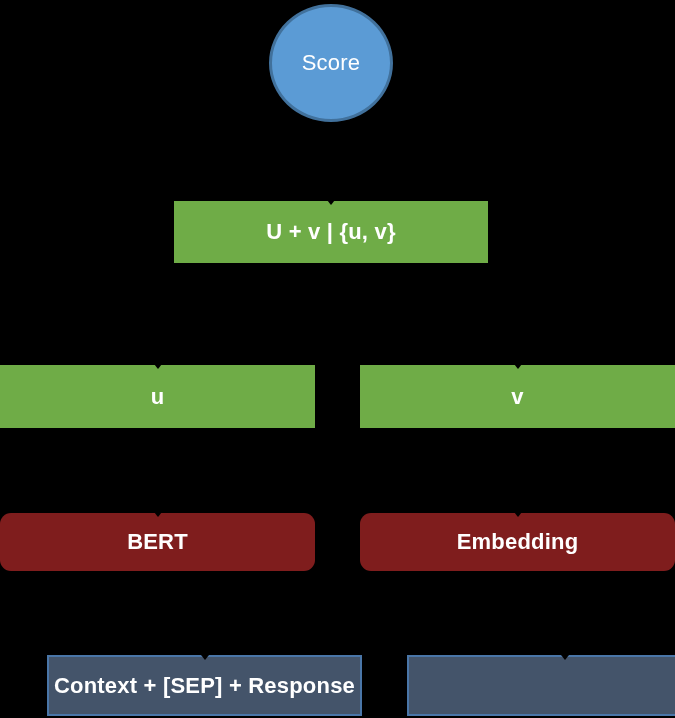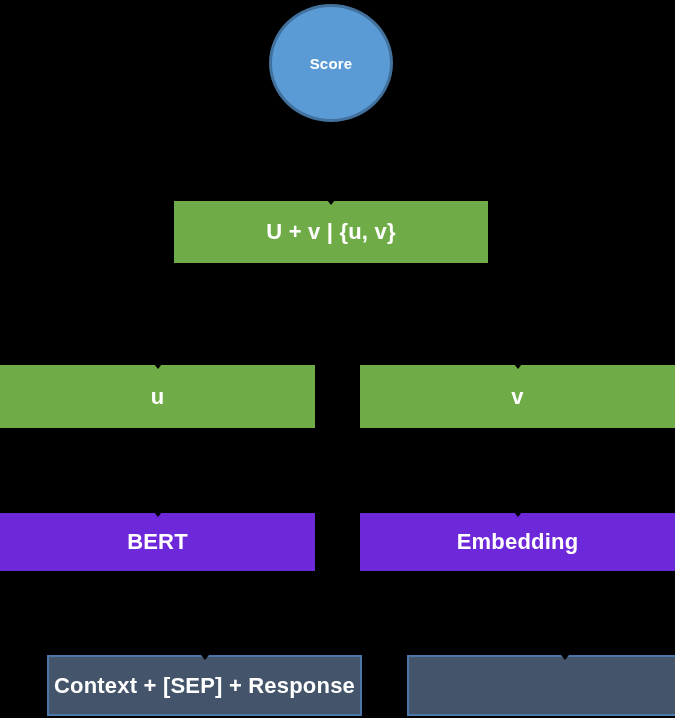--- a/index.html
+++ b/index.html
@@ -28,25 +28,25 @@
     text-align: center;
   }
   .ellipse {
     left: 269px;
     top: 4px;
     width: 124px;
     height: 118px;
     background: #5B9BD5;
     border: 3px solid #41719C;
     border-radius: 50%;
-    font-size: 15px;
-    font-weight: 700;
+    font-size: 22px;
+    font-weight: 400;
   }
   .green { background: #6FAC47; text-align: center; }
-  .gold  { background: #6d28d9; }
+  .gold  { background: #7f1d1d; border-radius: 11px; }
   .dark  {
     background: #44546A;
     border: 2px solid #4A76A8;
     margin-left: 47px;
   }
   .node-combine   { left: 174px; top: 201px; width: 314px; height: 62px; }
   .node-u         { left: 0;     top: 365px; width: 315px; height: 63px; }
   .node-v         { left: 360px; top: 365px; width: 315px; height: 63px; }
   .node-bert      { left: 0;     top: 513px; width: 315px; height: 58px; }
   .node-embedding { left: 360px; top: 513px; width: 315px; height: 58px; }

